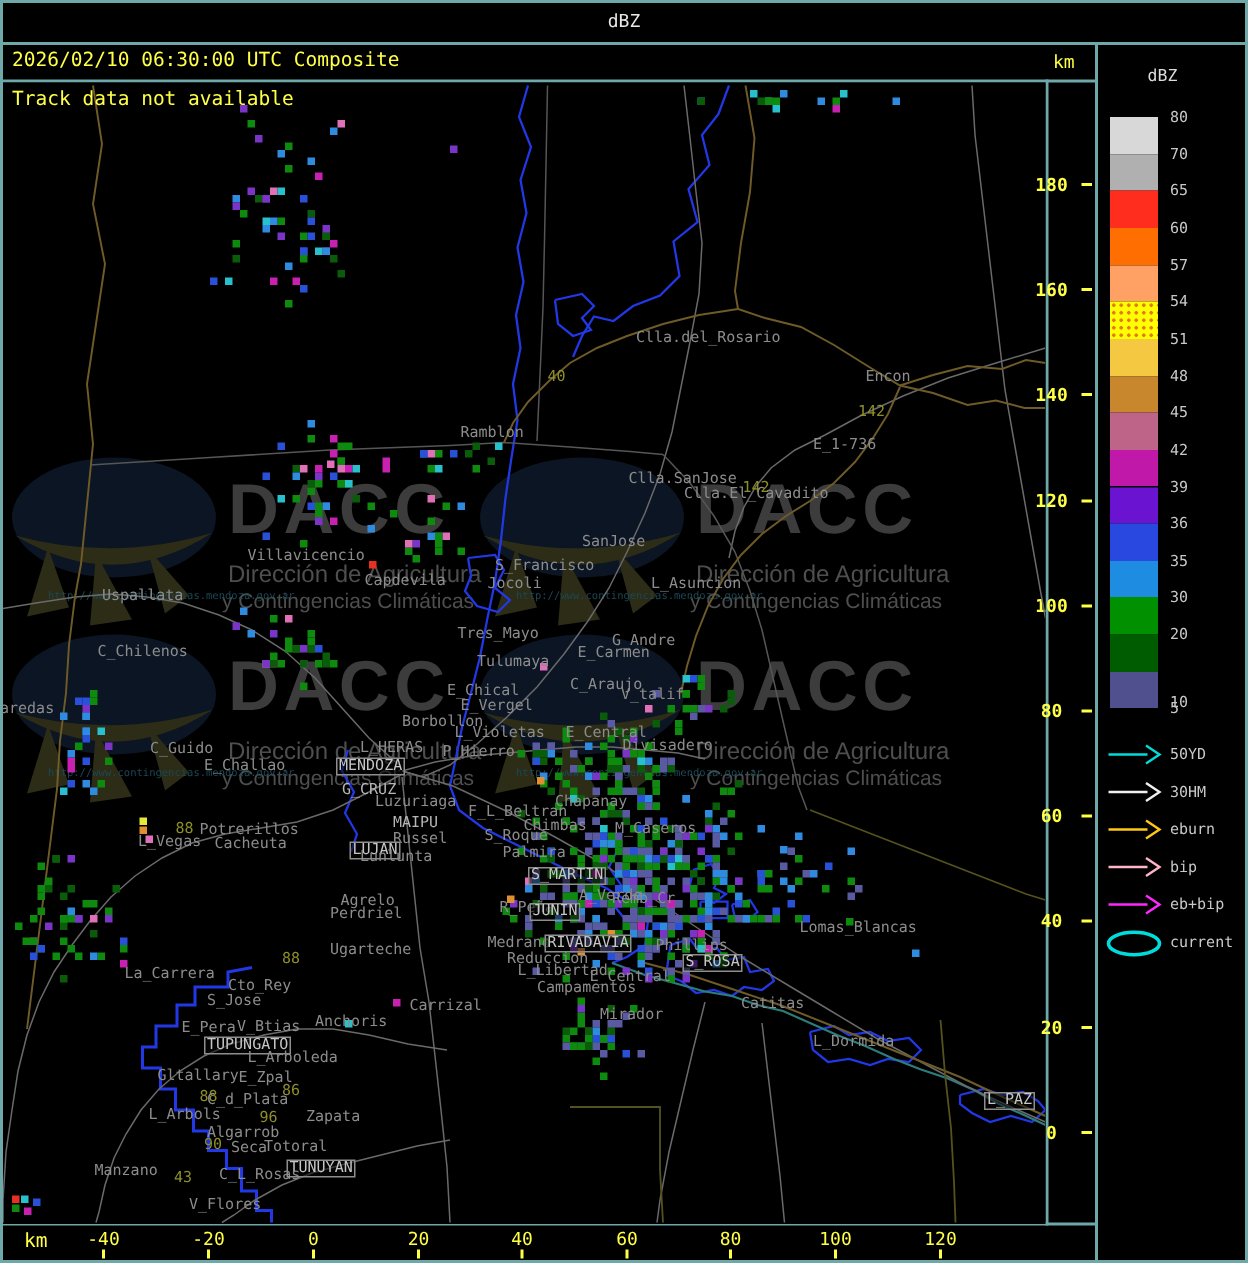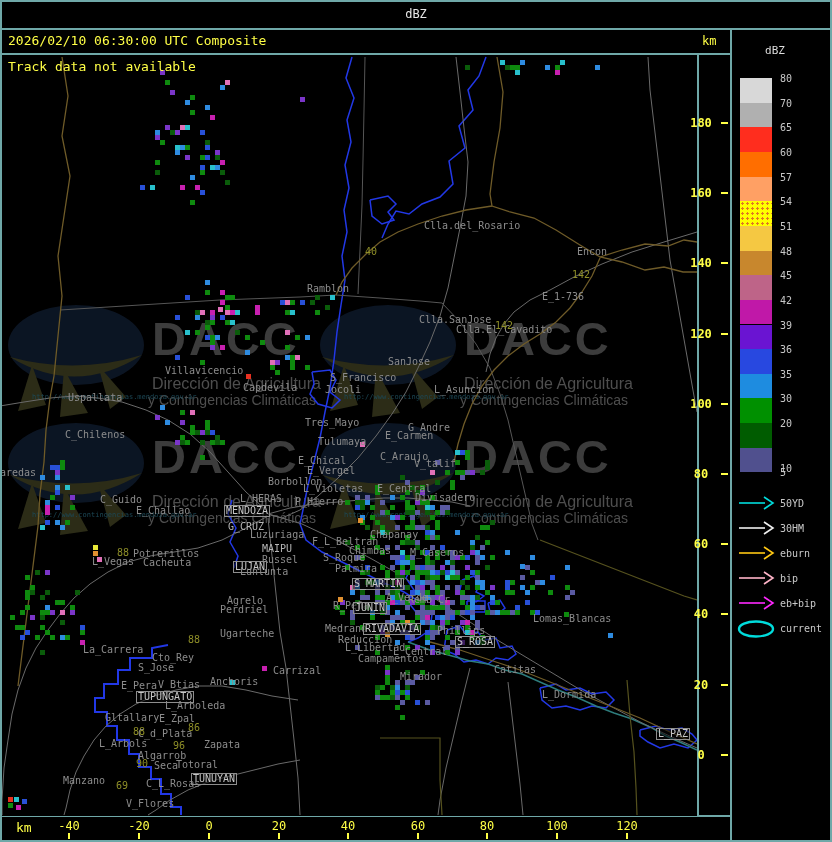--- a/index.html
+++ b/index.html
@@ -1074,21 +1074,21 @@
     <div class="lbl" style="left: 136px; top: 674px;">C_d_Plata</div>
     <div class="lbl road" style="left: 171px; top: 686px;">96</div>
     <div class="lbl" style="left: 97px; top: 684px;">L_Arbols</div>
     <div class="lbl" style="left: 202px; top: 685px;">Zapata</div>
     <div class="lbl" style="left: 136px; top: 696px;">Algarrob</div>
     <div class="lbl road" style="left: 134px; top: 704px;">90</div>
     <div class="lbl" style="left: 152px; top: 706px;">Seca</div>
     <div class="lbl" style="left: 174px; top: 705px;">Totoral</div>
     <div class="lbl city" style="left: 189px; top: 718px;">TUNUYAN</div>
     <div class="lbl" style="left: 61px; top: 721px;">Manzano</div>
-    <div class="lbl road" style="left: 114px; top: 726px;">69</div>
+    <div class="lbl road" style="left: 114px; top: 726px;">43</div>
     <div class="lbl" style="left: 144px; top: 724px;">C_L_Rosas</div>
     <div class="lbl" style="left: 124px; top: 744px;">V_Flores</div>
     <div class="lbl road" style="left: 363px; top: 192px;">40</div>
     <div class="lbl road" style="left: 570px; top: 215px;">142</div>
     <div class="lbl road" style="left: 493px; top: 266px;">142</div>
   </div>
 
 <div id="axis-layer">
     <div class="xtick-label" style="left: 49px;">-40</div>
     <div class="xtick-mark" style="left: 68px;"></div>

